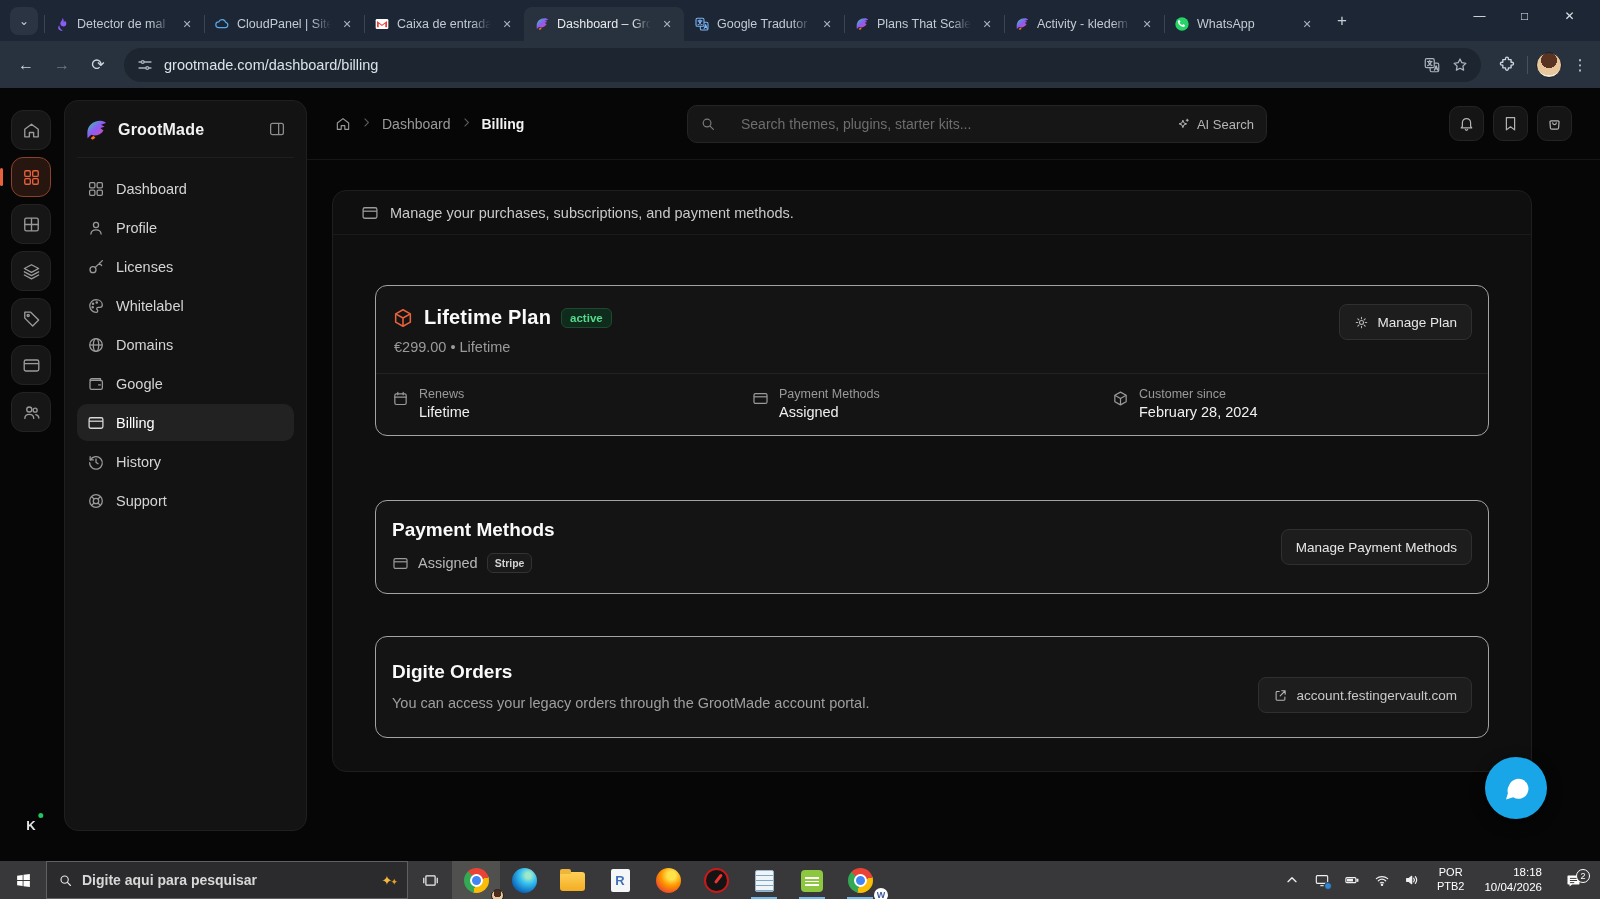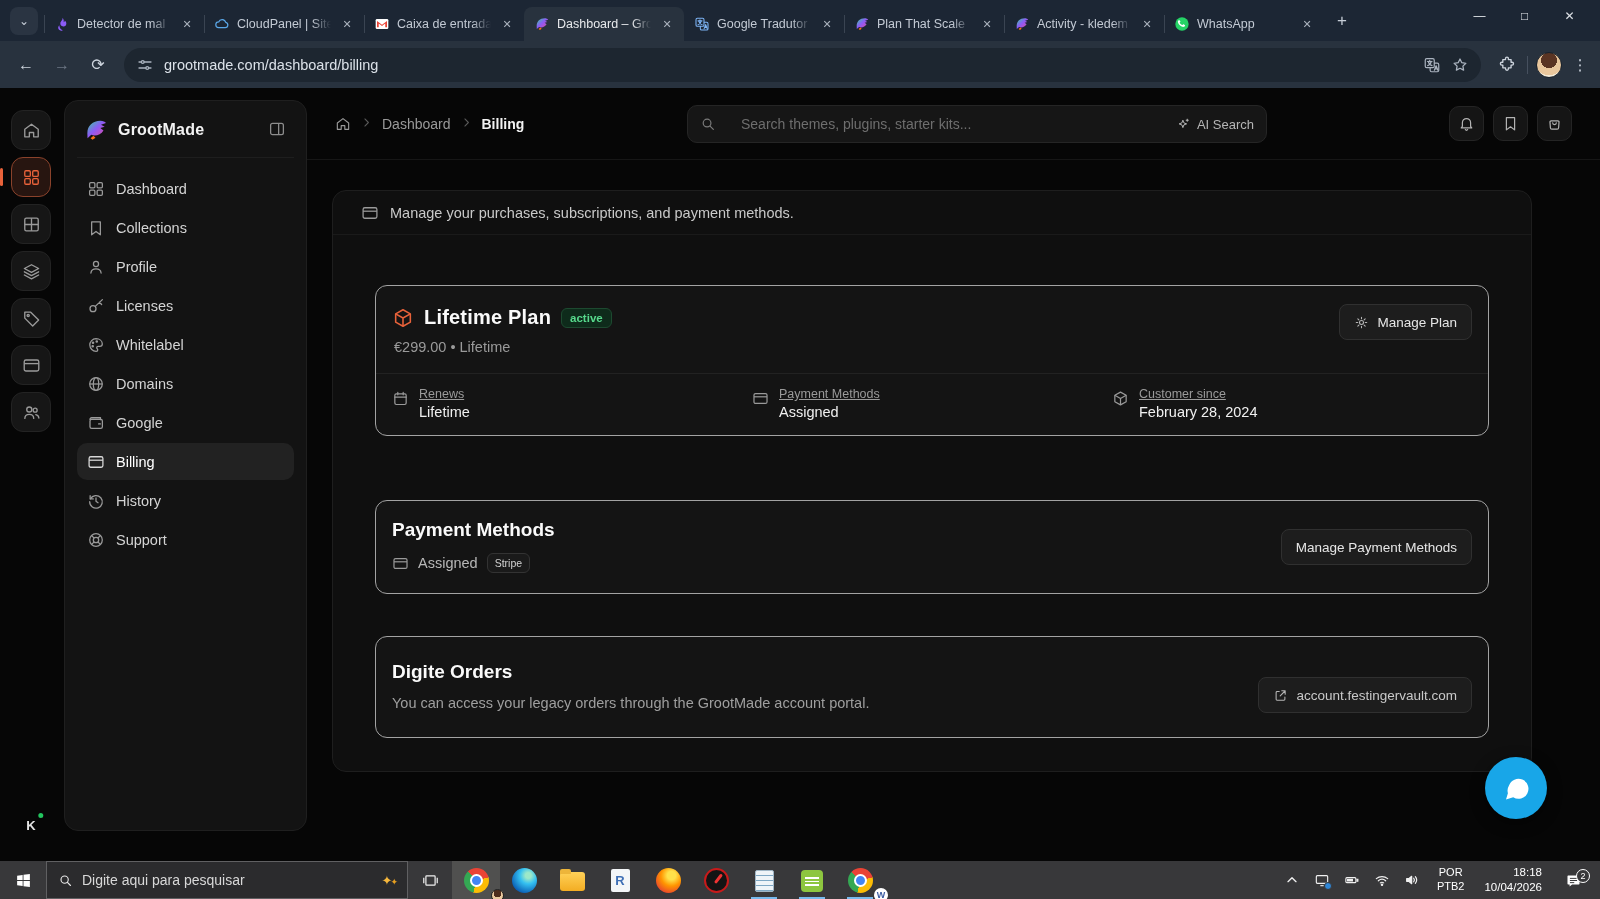--- a/index.html
+++ b/index.html
@@ -100,45 +100,45 @@
   .plan-title-row svg { width:22px; height:22px; color:#e8623a; }
   .plan-title { color:#fafafa; font-size:20px; font-weight:bold; letter-spacing:.2px; }
   .badge-active { background:#0e2b1b; border:1px solid #1d4a30; color:#57d98c; font-size:11.5px; border-radius:6px; padding:3px 8px; font-weight:bold; }
   .plan-price { color:#9a9a9a; font-size:14.5px; margin:10px 0 0 2px; }
   .btn-dark { height:36px; padding:0 14px; background:#1d1d1d; border:1px solid #303030; border-radius:8px; color:#e6e6e6; font-size:13.5px; display:inline-flex; align-items:center; gap:8px; font-family:"Liberation Sans",sans-serif; }
   .btn-dark svg { width:15px; height:15px; color:#b5b5b5; }
   .plan-manage { position:absolute; top:18px; right:16px; }
   .plan-stats { border-top:1px solid #222222; display:flex; padding:13px 16px 15px; }
   .stat { flex:1; display:flex; gap:10px; align-items:flex-start; }
   .stat svg { width:17px; height:17px; color:#9a9a9a; margin-top:3px; flex:none; }
-  .stat-label { color:#9a9a9a; font-size:12.5px;text-decoration:underline; }
+  .stat-label { color:#9a9a9a; font-size:12.5px; }
   .stat-value { color:#f0f0f0; font-size:14.5px; margin-top:3px; }
 
   .pm-card { margin-bottom:42px; padding:18px 16px 20px; }
   .card-h2 { color:#fafafa; font-size:19px; font-weight:bold; }
   .pm-row { display:flex; align-items:center; gap:9px; margin-top:12px; }
   .pm-row svg { width:17px; height:17px; color:#9a9a9a; }
   .pm-status { color:#b8b8b8; font-size:14.5px; }
-  .badge-stripe { background:#1a1a1a; border:1px solid #333; color:#d2d2d2; font-size:10.5px; font-weight:normal; border-radius:6px; padding:3px 7px; }
+  .badge-stripe { background:#1a1a1a; border:1px solid #333; color:#d2d2d2; font-size:10.5px; font-weight:bold; border-radius:6px; padding:3px 7px; }
   .pm-btn { position:absolute; top:50%; transform:translateY(-50%); right:16px; }
 
   .legacy-card { padding:24px 16px 26px; }
   .legacy-desc { color:#9f9f9f; font-size:14.5px; margin-top:12px; }
   .legacy-btn { position:absolute; top:40px; right:16px; color:#c9c9c9; }
 
   .chat-bubble { position:absolute; right:53px; bottom:42px; width:62px; height:62px; border-radius:50%; background:#18a6e8; display:flex; align-items:center; justify-content:center; box-shadow:0 4px 14px rgba(0,0,0,.5); }
   .chat-bubble svg { width:34px; height:34px; }
 
   
   .taskbar { height:38px; flex:none; background:#38383a; display:flex; align-items:stretch; }
   .start-btn { width:46px; display:flex; align-items:center; justify-content:center; }
   .start-btn svg { width:17px; height:17px; }
   .tb-search { width:362px; background:#2b2b2d; border:1px solid #606062; display:flex; align-items:center; padding:0 11px; gap:9px; }
   .tb-search svg { width:15px; height:15px; color:#e8e8e8; flex:none; }
-  .tb-search input { flex:1; background:none; border:none; outline:none; color:#e0e0e0; font-size:14px; font-family:"Liberation Sans",sans-serif; }
+  .tb-search input { flex:1; background:none; border:none; outline:none; color:#e0e0e0; font-size:14px; font-family:"Liberation Sans",sans-serif;font-weight:bold; }
   .tb-search input::placeholder { color:#d8d8d8; }
   .tb-stars { font-size:13px; letter-spacing:-2px; flex:none; }
   .taskview { width:44px; display:flex; align-items:center; justify-content:center; color:#f0f0f0; }
   .taskview svg { width:17px; height:17px; }
   .task-app { width:48px; display:flex; align-items:center; justify-content:center; position:relative; }
   .task-app.open::after { content:""; position:absolute; bottom:0; left:11px; right:11px; height:2.5px; background:#76b9ed; }
   .task-app.focus { background:#50504f; }
   .task-app.focus::after { left:2px; right:2px; background:#9ecf5a; height:3px; background:#76b9ed; }
   .app-ico { width:25px; height:25px; position:relative; }
   .ico-chrome { border-radius:50%; background:conic-gradient(from -45deg, #ea4335 0 120deg, #fbbc05 0 240deg, #34a853 0 360deg); }
@@ -416,21 +416,21 @@
         </span>
       <span class="tab-title">Google Tradutor</span>
       <span class="tab-close">✕</span>
     </div>
     <div class="tab">
       <span class="favicon">
           <svg>
             <use href="#i-logo"></use>
           </svg>
         </span>
-      <span class="tab-title">Plan That Scale</span>
+      <span class="tab-title">Plans That Scale</span>
       <span class="tab-close">✕</span>
     </div>
     <div class="tab">
       <span class="favicon">
           <svg>
             <use href="#i-logo"></use>
           </svg>
         </span>
       <span class="tab-title">Activity - kledem</span>
       <span class="tab-close">✕</span>
@@ -531,26 +531,20 @@
         <span class="collapse-btn"><svg>
               <use href="#i-panel"></use>
             </svg></span>
       </div>
       <div class="nav">
         <div class="nav-item">
             <svg>
               <use href="#i-grid"></use>
             </svg>
             <span>Dashboard</span>
-          </div>
-        <div class="nav-item">
-            <svg>
-              <use href="#i-bookmark"></use>
-            </svg>
-            <span>Collections</span>
           </div>
         <div class="nav-item">
             <svg>
               <use href="#i-user"></use>
             </svg>
             <span>Profile</span>
           </div>
         <div class="nav-item">
             <svg>
               <use href="#i-key"></use>

